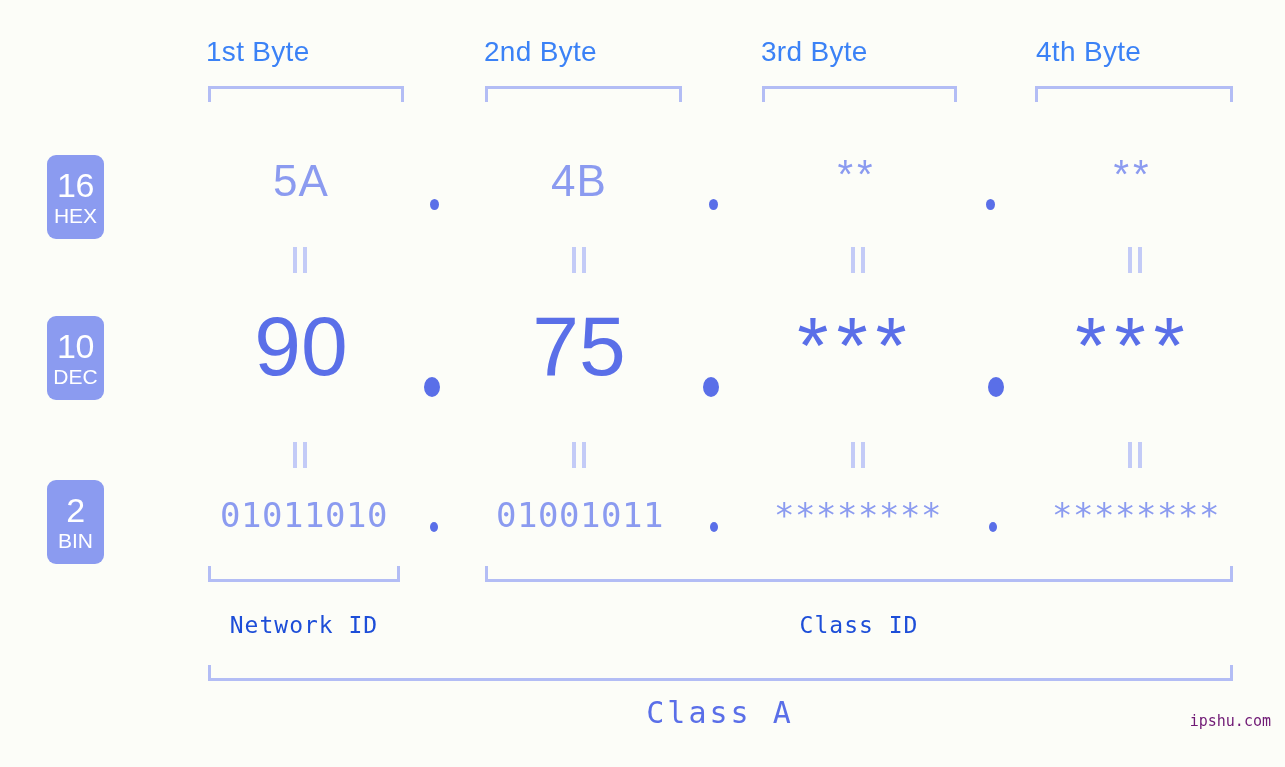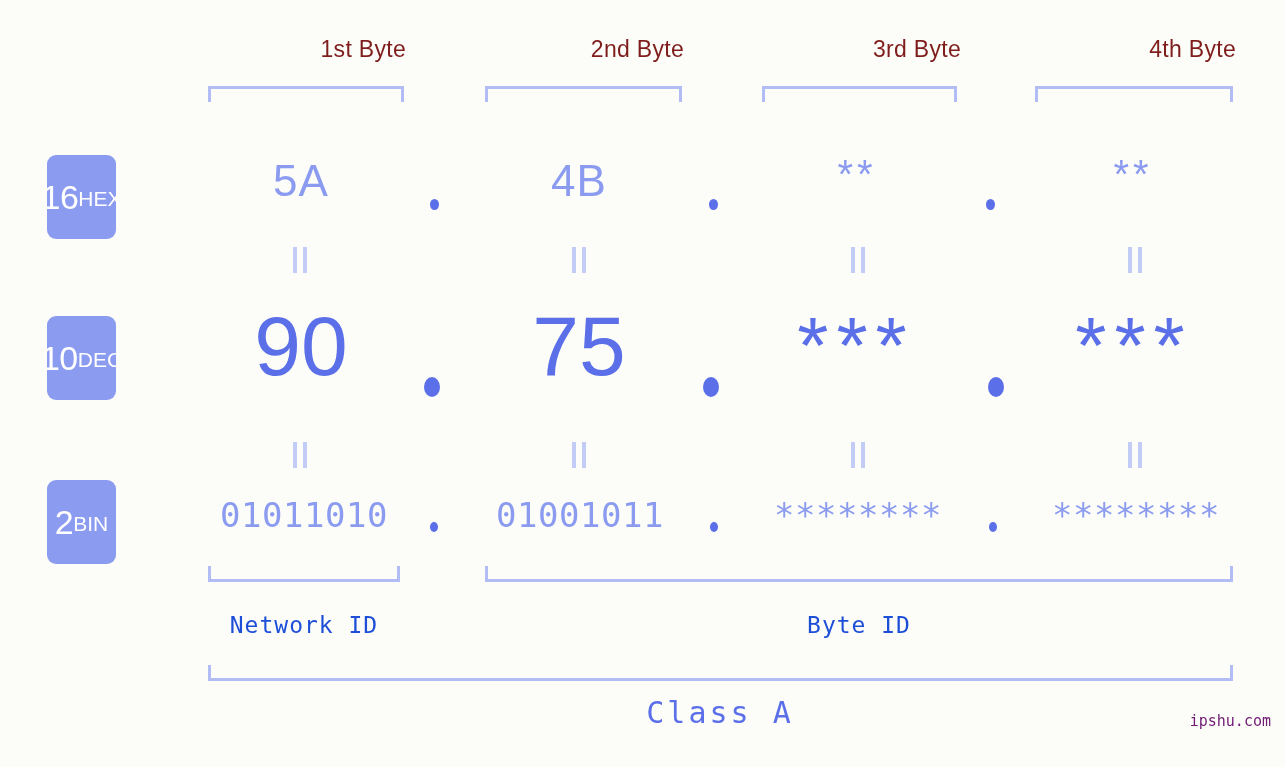--- a/index.html
+++ b/index.html
@@ -16,23 +16,23 @@
   }
   .stage {
     position: relative;
     width: 1285px;
     height: 767px;
   }
 
   
   .byte-label {
     position: absolute;
-    text-align: right;
-    color: #7f1d1d;
-    font-size: 23px;
+    text-align: left;
+    color: #3b82f6;
+    font-size: 28px;
     font-family: "Liberation Sans", sans-serif;
     letter-spacing: 0.3px;
     white-space: nowrap;
     top: 36px;
   }
 
   
   .bracket-down {
     position: absolute;
     top: 86px;
@@ -50,27 +50,27 @@
     border-bottom: 3px solid #b3bdf5;
     border-left: 3px solid #b3bdf5;
     border-right: 3px solid #b3bdf5;
     box-sizing: border-box;
   }
 
   
   .badge {
     position: absolute;
     left: 47px;
-    width: 69px;
+    width: 57px;
     height: 84px;
     background: #8b9bf0;
     border-radius: 9px;
     color: #ffffff;
     display: flex;
-    flex-direction: row;
+    flex-direction: column;
     align-items: center;
     justify-content: center;
     line-height: 1;
   }
   .badge .num {
     font-size: 34px;
     font-weight: 400;
     letter-spacing: -0.5px;
   }
   .badge .sys {
@@ -298,21 +298,21 @@
     <div class="cell masked" style="left:1040px; width:192px;">********</div>
   </div>
 
   <div class="bracket-up" style="left:208px; width:192px; top:566px;"></div>
   <div class="bracket-up" style="left:485px; width:748px; top:566px;"></div>
 
   <div class="id-caption" style="left:204px; width:200px;">
     <span>Network ID</span>
   </div>
   <div class="id-caption" style="left:759px; width:200px;">
-    <span>Byte ID</span>
+    <span>Class ID</span>
   </div>
 
   <div class="bracket-up" style="left:208px; width:1025px; top:665px;"></div>
 
   <div class="class-caption" style="left:520px; width:400px;">
     <span>Class A</span>
   </div>
 
   <div class="watermark">ipshu.com</div>
 

